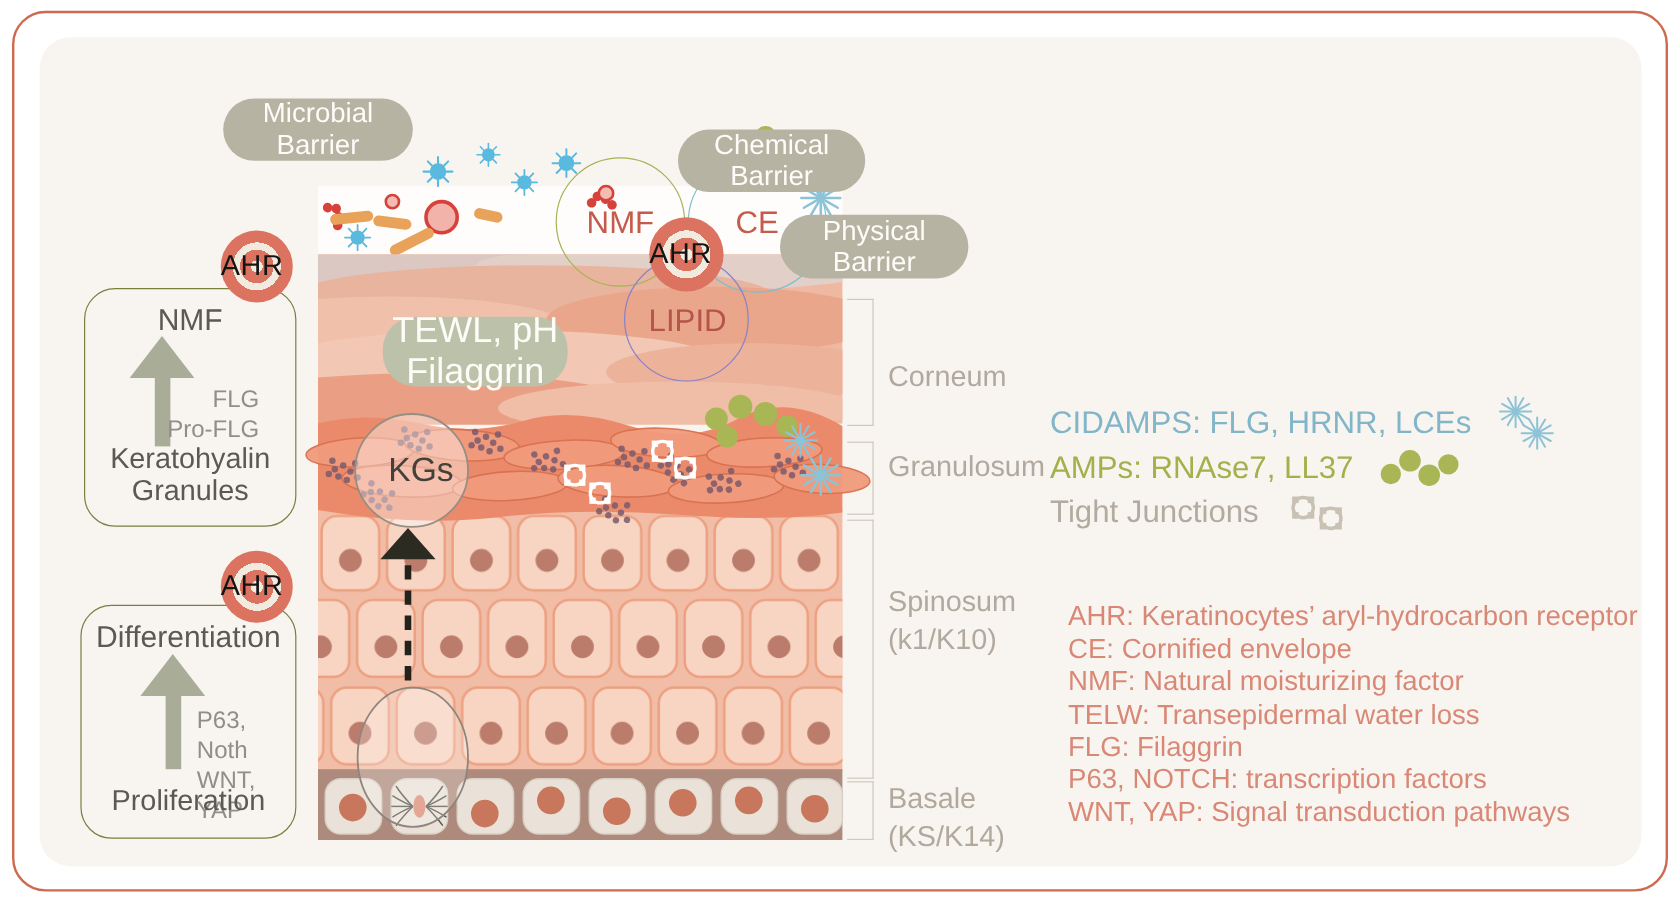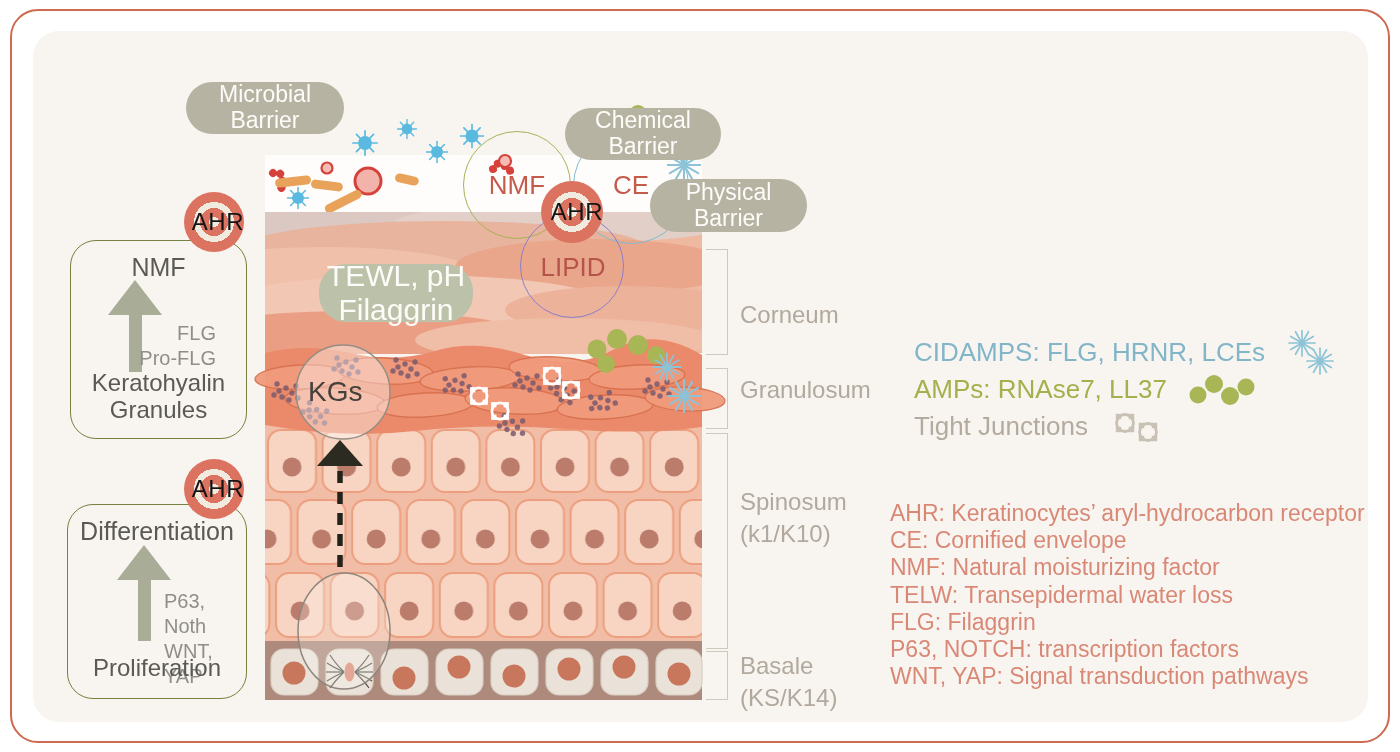--- a/index.html
+++ b/index.html
@@ -13,21 +13,21 @@
     display:flex;flex-direction:column;justify-content:center;line-height:1.12;font-size:23px;z-index:5;}
   .pill span{display:block;}
   #pill-microbial{left:186px;top:82px;width:158px;height:52px;}
   #pill-chemical{left:565px;top:60px;width:156px;height:52px;margin-top:48px;}
   #pill-physical{left:650px;top:179px;width:157px;height:53px;z-index:6;}
   #pill-tewl{left:319px;top:264px;width:154px;height:58px;background:#bcc2a9;font-size:30px;z-index:2;}
 
   
   .ahr-badge{position:absolute;width:60px;height:60px;border-radius:50%;z-index:4;
     background:radial-gradient(circle at 50% 50%, #f2ecdf 0 5px, #dc7260 5px 14px, #f1ebdf 14px 20px, #dc7260 20px 30px);
-    display:flex;align-items:center;justify-content:flex-end;}
+    display:flex;align-items:center;justify-content:flex-start;}
   .ahr-badge .ahr-txt{color:#141414;font-size:24px;font-weight:500;letter-spacing:.5px;}
   #badge-nmf{left:184px;top:192px;}
   #badge-diff{left:184px;top:459px;}
   #badge-venn{left:541px;top:181px;width:62px;height:62px;z-index:5;}
 
   
   .obox{position:absolute;border:1.6px solid #76803f;border-radius:26px;z-index:3;}
   #box-nmf{left:70px;top:240px;width:175px;height:197px;}
   #box-diff{left:67px;top:504px;width:178px;height:193px;}
   .obox .title{position:absolute;top:12px;left:0;right:0;text-align:center;color:#5a5954;font-size:25px;}
@@ -50,39 +50,39 @@
   #circle-nmf{left:463px;top:131px;width:106px;height:106px;border:1.8px solid #a8b156;}
   #circle-ce{left:573px;top:128px;width:114px;height:114px;border:1.8px solid #82bccd;}
   #circle-lipid{left:520px;top:214px;width:102px;height:102px;border:1.8px solid #8c80c9;}
   .venn-label{position:absolute;font-size:26px;z-index:5;}
   #label-nmf{left:486px;top:170px;width:62px;text-align:center;color:#c45b4b;}
   #label-ce{left:606px;top:170px;width:50px;text-align:center;color:#c45b4b;}
   #label-lipid{left:538px;top:252px;width:70px;text-align:center;color:#b5544b;}
 
   
   #skin-svg{position:absolute;left:265px;top:155px;width:437px;height:545px;overflow:visible;z-index:1;}
-  #kgs-label{position:absolute;left:308px;top:376px;width:70px;text-align:left;color:#44413b;font-size:28px;z-index:2;}
+  #kgs-label{position:absolute;left:308px;top:376px;width:70px;text-align:right;color:#44413b;font-size:28px;z-index:2;}
   #decor-svg{position:absolute;left:595px;top:100px;width:110px;height:86px;overflow:visible;z-index:4;}
 
   
   .bracket{position:absolute;left:706px;width:21px;border:solid #cfc8bc;border-width:1.5px 1.5px 1.5px 0;z-index:2;}
   #bracket-corneum{top:249px;height:104px;}
   #bracket-granulosum{top:368px;height:59px;}
   #bracket-spinosum{top:433px;height:214px;}
   #bracket-basale{top:651px;height:47px;}
   .layer-label{position:absolute;left:740px;color:#b2a99e;font-size:24px;line-height:1.33;z-index:2;}
   #layer-corneum{top:259px;margin-top:40px;}
   #layer-granulosum{top:374px;}
   #layer-spinosum{top:486px;}
   #layer-basale{top:650px;}
   .layer-label span{display:block;}
 
   
   #molecules{position:absolute;left:875px;top:334px;z-index:2;}
-  .mol-line{display:flex;align-items:center;gap:22px;height:37px;font-size:26px;margin-left:39px;}
+  .mol-line{display:flex;align-items:center;gap:22px;height:37px;font-size:26px;}
   #mol-0{color:#82b5c8;}
   #mol-1{color:#a4b04b;}
   #mol-2{color:#b3aba0;}
   .mol-icon{flex:0 0 auto;}
 
   
   #legend{position:absolute;left:890px;top:500px;width:480px;color:#d98876;font-size:23px;line-height:27.2px;z-index:2;}
 
   .hiddefs{position:absolute;width:0;height:0;}
 </style>

